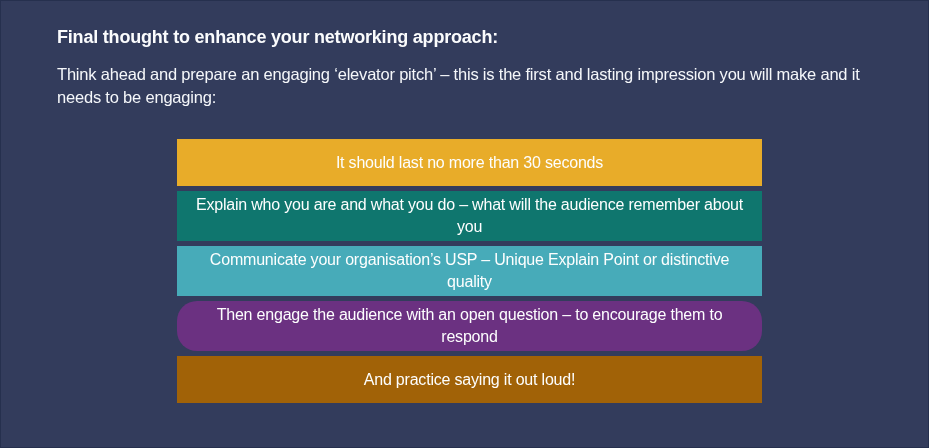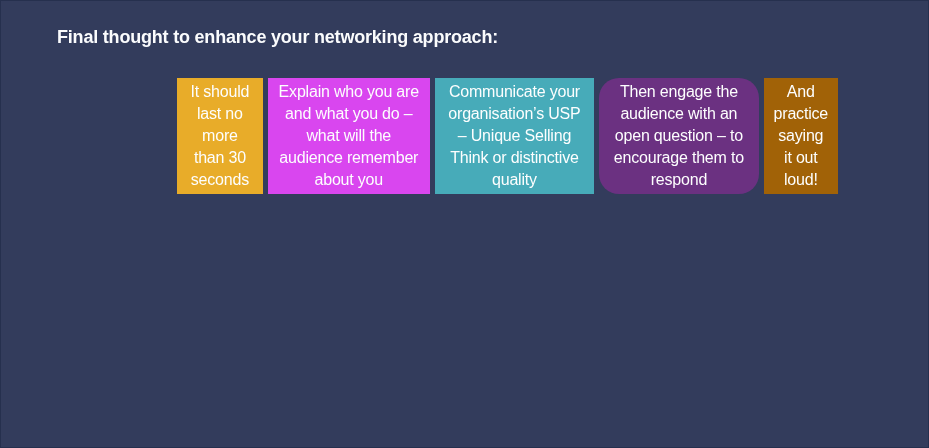--- a/index.html
+++ b/index.html
@@ -27,23 +27,23 @@
   .intro-text {
     color: #f5f7fa;
     font-size: 16.5px;
     line-height: 23px;
     margin-top: 15px;
     max-width: 848px;
     font-weight: 400;
   }
   .pitch-steps {
     display: flex;
-    flex-direction: row;
+    flex-direction: column;
     gap: 5px;
-    width: 661px;
+    width: 585px;
     margin: 30px 0 0 120px;
   }
   .pitch-step {
     min-height: 47px;
     display: flex;
     align-items: center;
     justify-content: center;
     text-align: center;
     padding: 3px 10px;
   }
@@ -54,33 +54,34 @@
     font-weight: 400;
   }
 </style>
 </head>
 <body style="background-color: rgb(51, 60, 92);">
 
 <div class="slide">
 
   <h1 class="slide-heading">Final thought to enhance your networking approach:</h1>
 
+  <p class="intro-text">Think ahead and prepare an engaging ‘elevator pitch’ – this is the first and lasting impression you will make and it needs to be engaging:</p>
 
   <div class="pitch-steps">
 
     <div class="pitch-step" style="background-color: rgb(232, 172, 41);">
       <span class="pitch-step-label">It should last no more than 30 seconds</span>
     </div>
 
-    <div class="pitch-step" style="background-color: #d946ef;">
+    <div class="pitch-step" style="background-color: #0f766e;">
       <span class="pitch-step-label">Explain who you are and what you do – what will the audience remember about you</span>
     </div>
 
     <div class="pitch-step" style="background-color: rgb(71, 171, 185);">
-      <span class="pitch-step-label">Communicate your organisation’s USP – Unique Selling Think or distinctive quality</span>
+      <span class="pitch-step-label">Communicate your organisation’s USP – Unique Explain Point or distinctive quality</span>
     </div>
 
     <div class="pitch-step" style="background-color: rgb(107, 49, 129); border-radius: 20px;">
       <span class="pitch-step-label">Then engage the audience with an open question – to encourage them to respond</span>
     </div>
 
     <div class="pitch-step" style="background-color: #a16207;">
       <span class="pitch-step-label">And practice saying it out loud!</span>
     </div>
 

